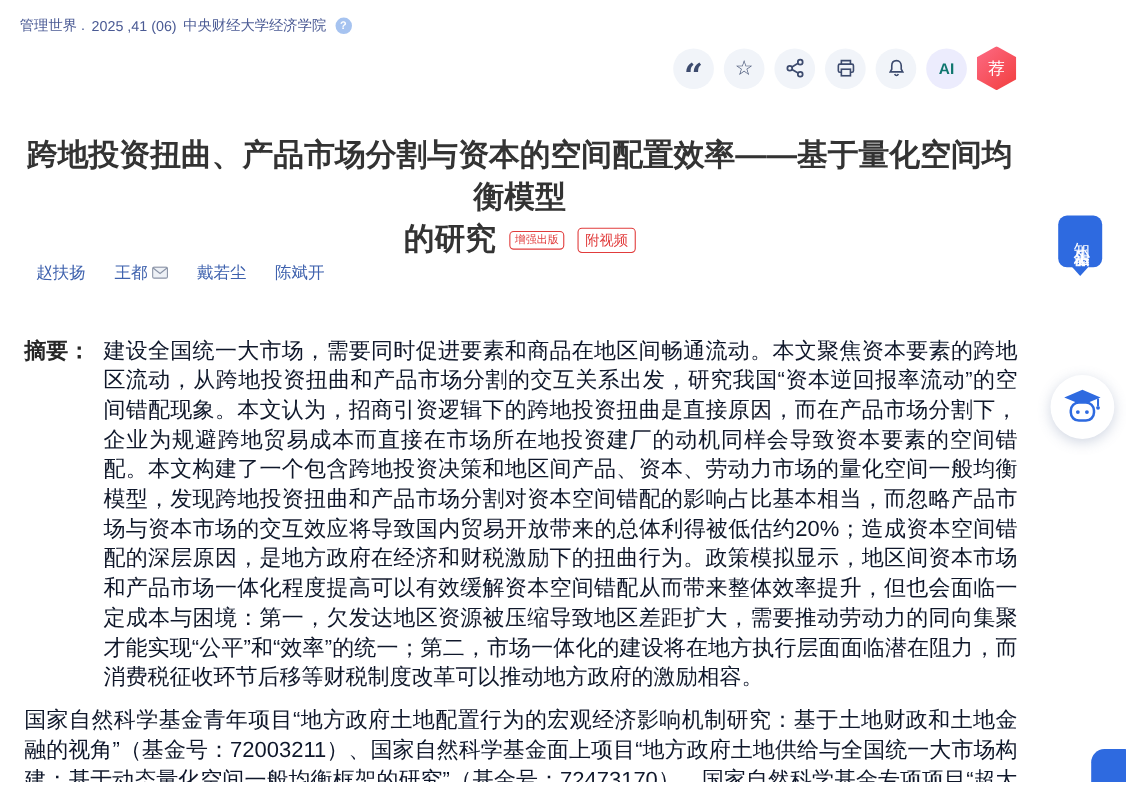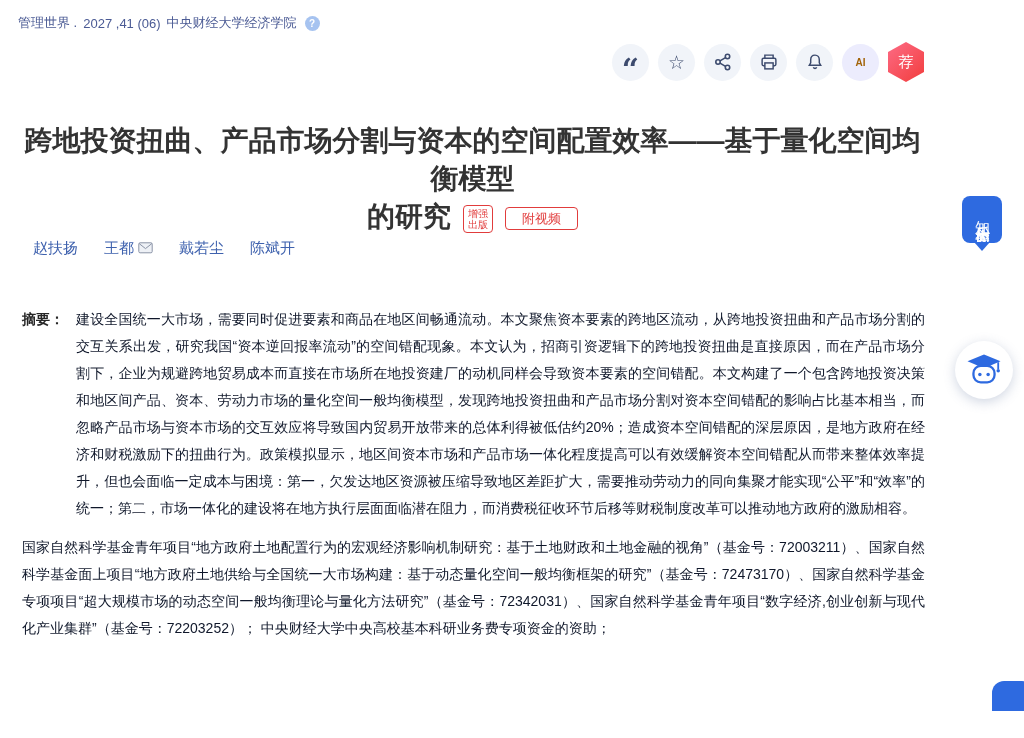--- a/index.html
+++ b/index.html
@@ -21,52 +21,52 @@
   }
   
   .toolbar { position:absolute; top:42px; right:100px; display:flex; align-items:center; gap:9px; }
   .tb-btn {
     width:37px; height:37px; border-radius:50%; background:#f1f4f9; color:#3d4b6e;
     display:flex; align-items:center; justify-content:center; cursor:pointer;
   }
   .tb-btn svg { display:block; }
   .quote-glyph { font-family:"DejaVu Serif",serif; font-size:30px; font-weight:bold; line-height:10px; margin-top:16px; }
   .star-glyph { font-size:19px; line-height:19px; }
-  .tb-ai { background:#ececfd; color:#a16207; font-weight:bold; font-size:10px; }
+  .tb-ai { background:#ececfd; color:#0f766e; font-weight:bold; font-size:14px; }
   .tb-hex {
     width:36px; height:40px; background:linear-gradient(135deg,#fd6b85,#f23d3d);
     clip-path:polygon(50% 0%,100% 25%,100% 75%,50% 100%,0% 75%,0% 25%);
     color:#fff; font-size:15px; display:flex; align-items:center; justify-content:center;
     border-radius:0; cursor:pointer;
   }
   
   .title-block {
     position:absolute; top:122px; left:20px; width:905px; text-align:center;
     font-size:28px; line-height:38px; font-weight:600; color:#333;
   }
   .badge-enhanced {
-    display:inline-flex; flex-direction:column; vertical-align:middle; margin-left:12px;
+    display:inline-flex; flex-direction:row; vertical-align:middle; margin-left:12px;
     border:1px solid #e13c3c; border-radius:4px; color:#e13c3c;
     font-size:10px; line-height:11px; font-weight:normal; padding:2px 4px; cursor:pointer;
   }
   .badge-video {
     display:inline-block; vertical-align:middle; margin-left:12px;
     border:1px solid #e13c3c; border-radius:4px; color:#e13c3c;
-    font-size:13px; line-height:13px; font-weight:normal; padding:4px 16px; cursor:pointer;
+    font-size:13px; line-height:13px; font-weight:normal; padding:4px 6px; cursor:pointer;
   }
   
   .authors { position:absolute; top:239px; left:20px; width:905px; 
     font-size:15px; color:#3f62ae; }
   .authors .author { margin:0 13px; cursor:pointer; }
   .mail-icon { display:inline-block; vertical-align:-1px; margin-left:4px; }
   .affiliation { position:absolute; top:271px; left:20px; width:905px; text-align:center;
     font-size:14px; color:#3f62ae; cursor:pointer; }
   
   .sections { position:absolute; top:306px; left:22px; width:903px; }
-  .section { display:flex; font-size:14px; line-height:27px; }
+  .section { display:flex; font-size:20px; line-height:27px; }
   .section + .section { margin-top:12px; }
   .section-label { font-weight:bold; color:#262626; white-space:nowrap; margin-right:12px; }
   .section-text { flex:1; color:#0f172a; text-align:justify; }
   .kw-item { margin-right:14px; cursor:pointer; }
   
   .assistant-ribbon {
     position:absolute; top:196px; right:22px; width:40px; background:#2e6ae0;
     border-radius:8px; color:#fff; padding:12px 0 14px 0; cursor:pointer;
     display:flex; justify-content:center;
   }
@@ -86,21 +86,21 @@
     background:#2e6ae0; border-radius:12px; cursor:pointer;
   }
 </style>
 </head>
 <body>
 
 <div class="page">
 
   <div class="top-journal">
     <span class="seg">管理世界 .</span>
-    <span class="seg">2027 ,41 (06)</span>
+    <span class="seg">2025 ,41 (06)</span>
     <span class="seg">中央财经大学经济学院</span>
     <span class="help-icon">?</span>
   </div>
 
   <div class="toolbar">
     <div class="tb-btn">
       <span class="quote-glyph">“</span>
     </div>
     <div class="tb-btn">
       <span class="star-glyph">☆</span>

